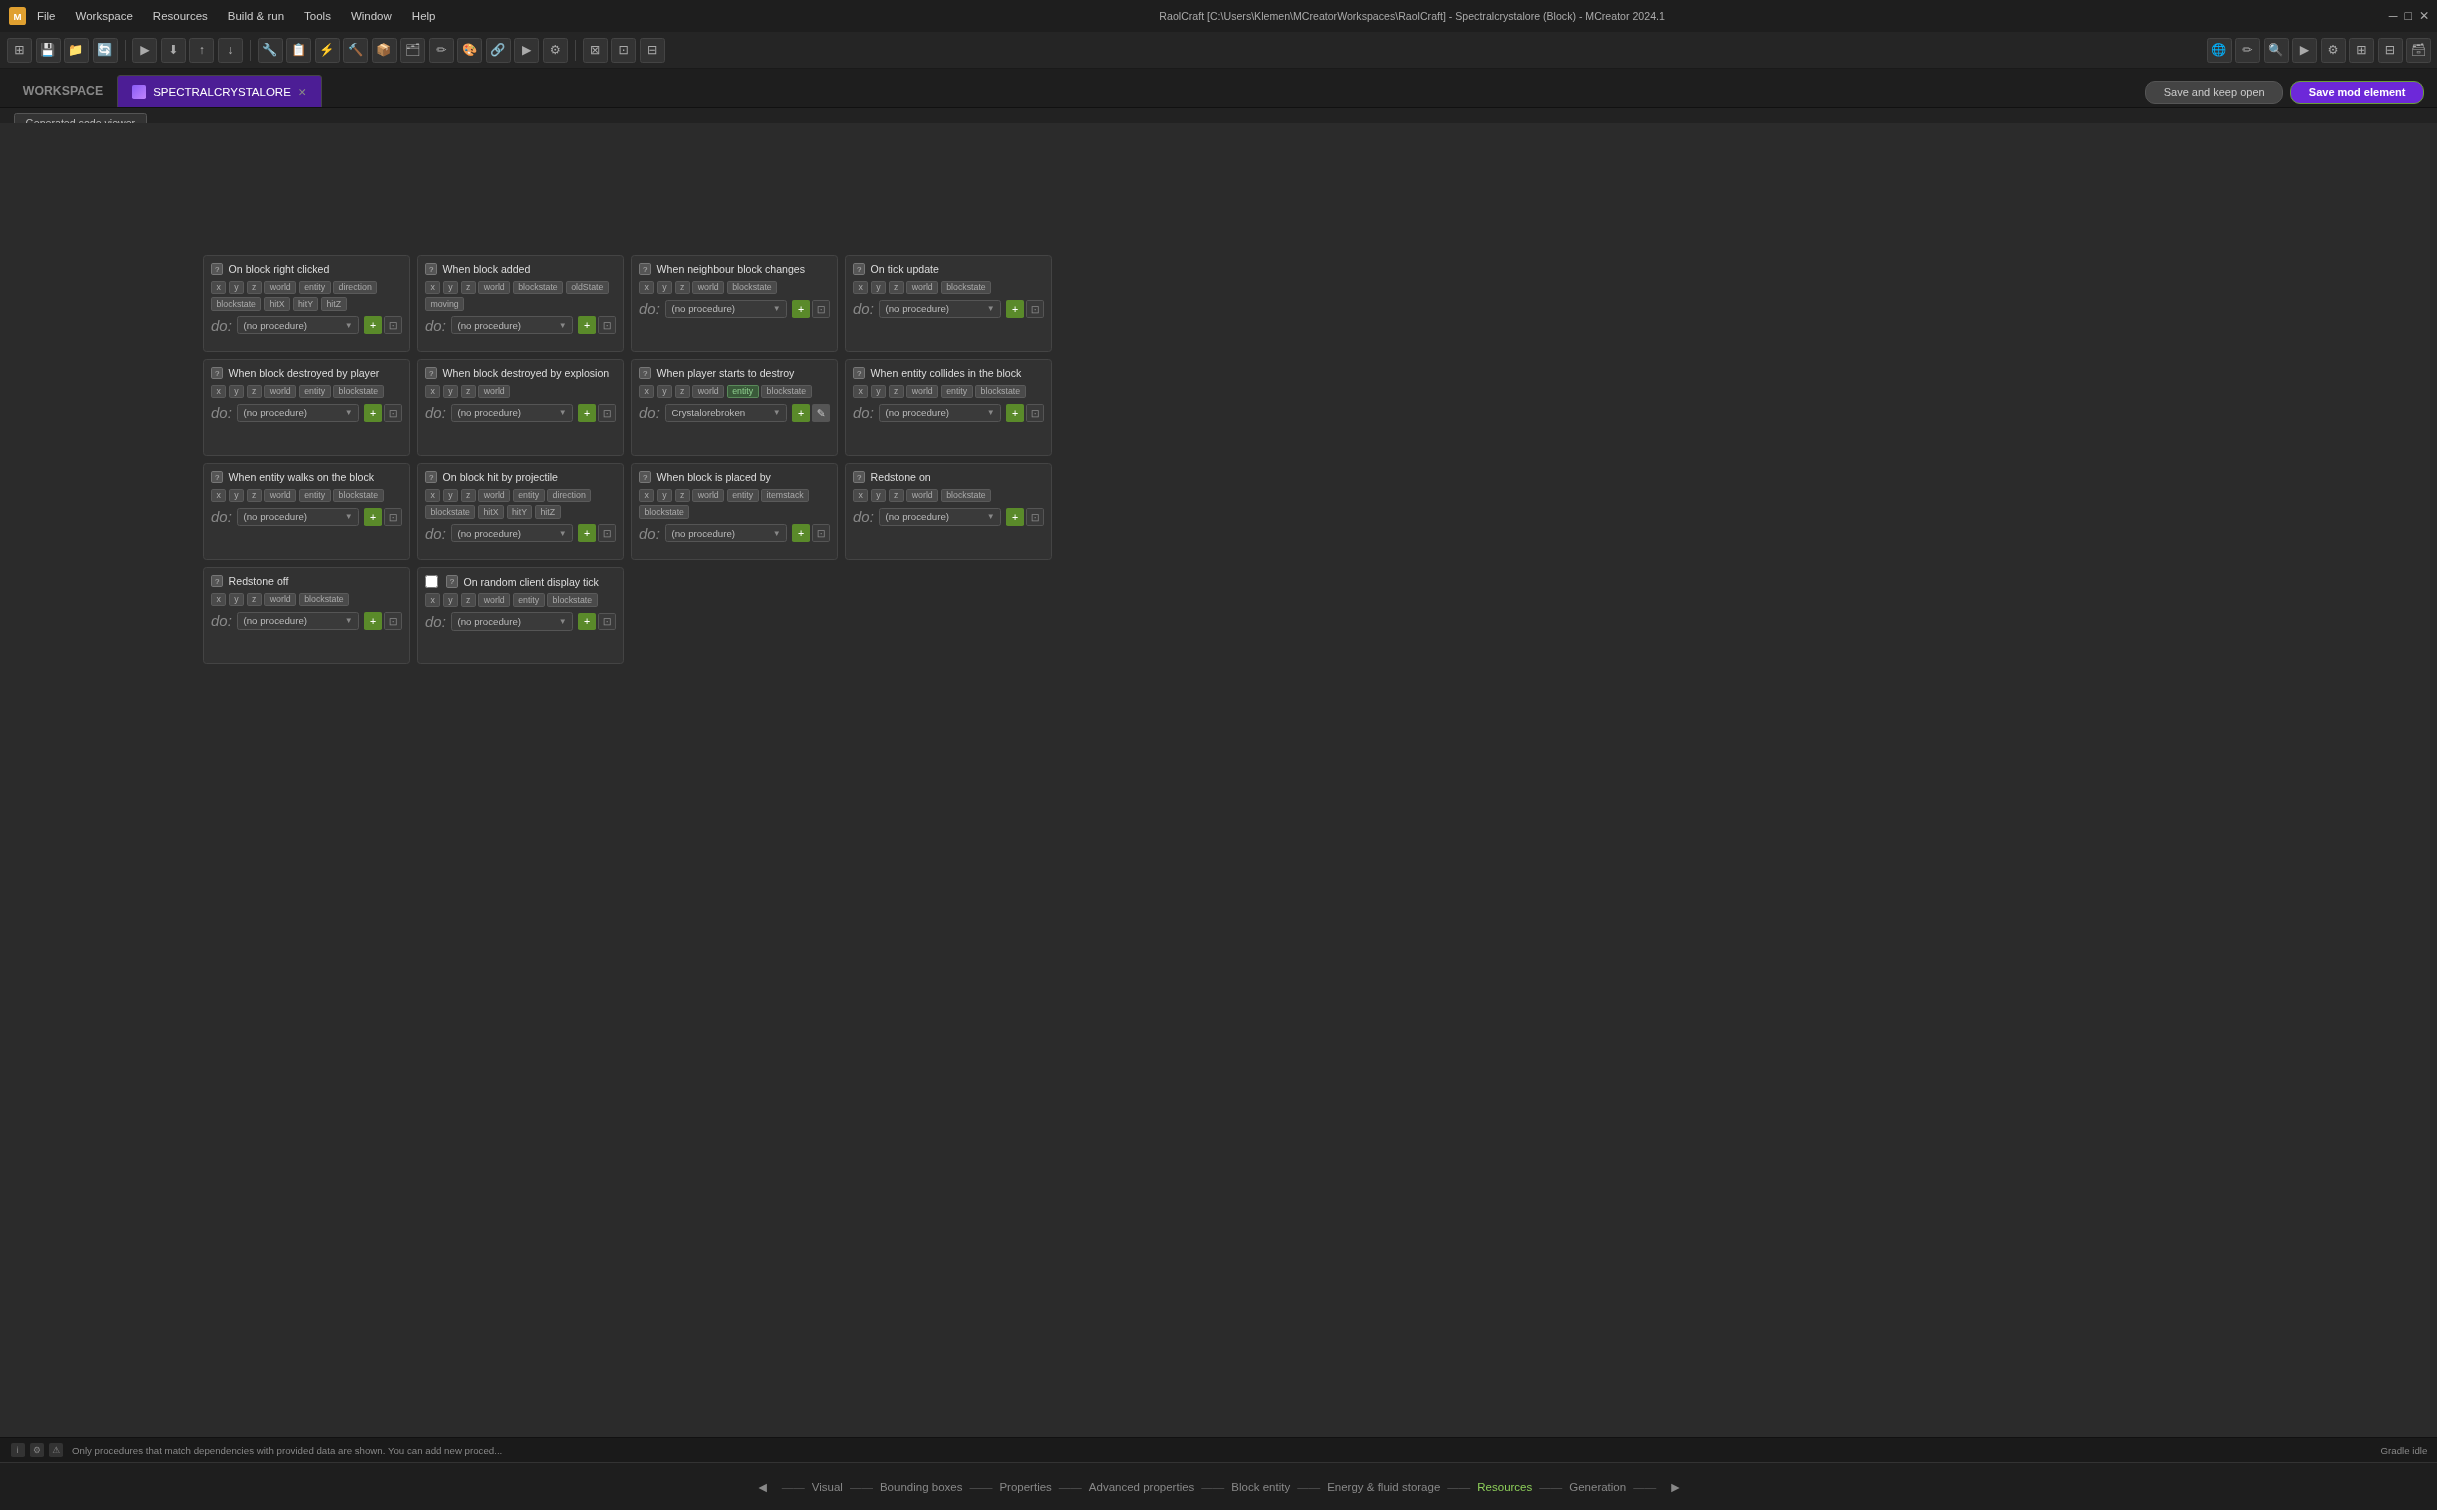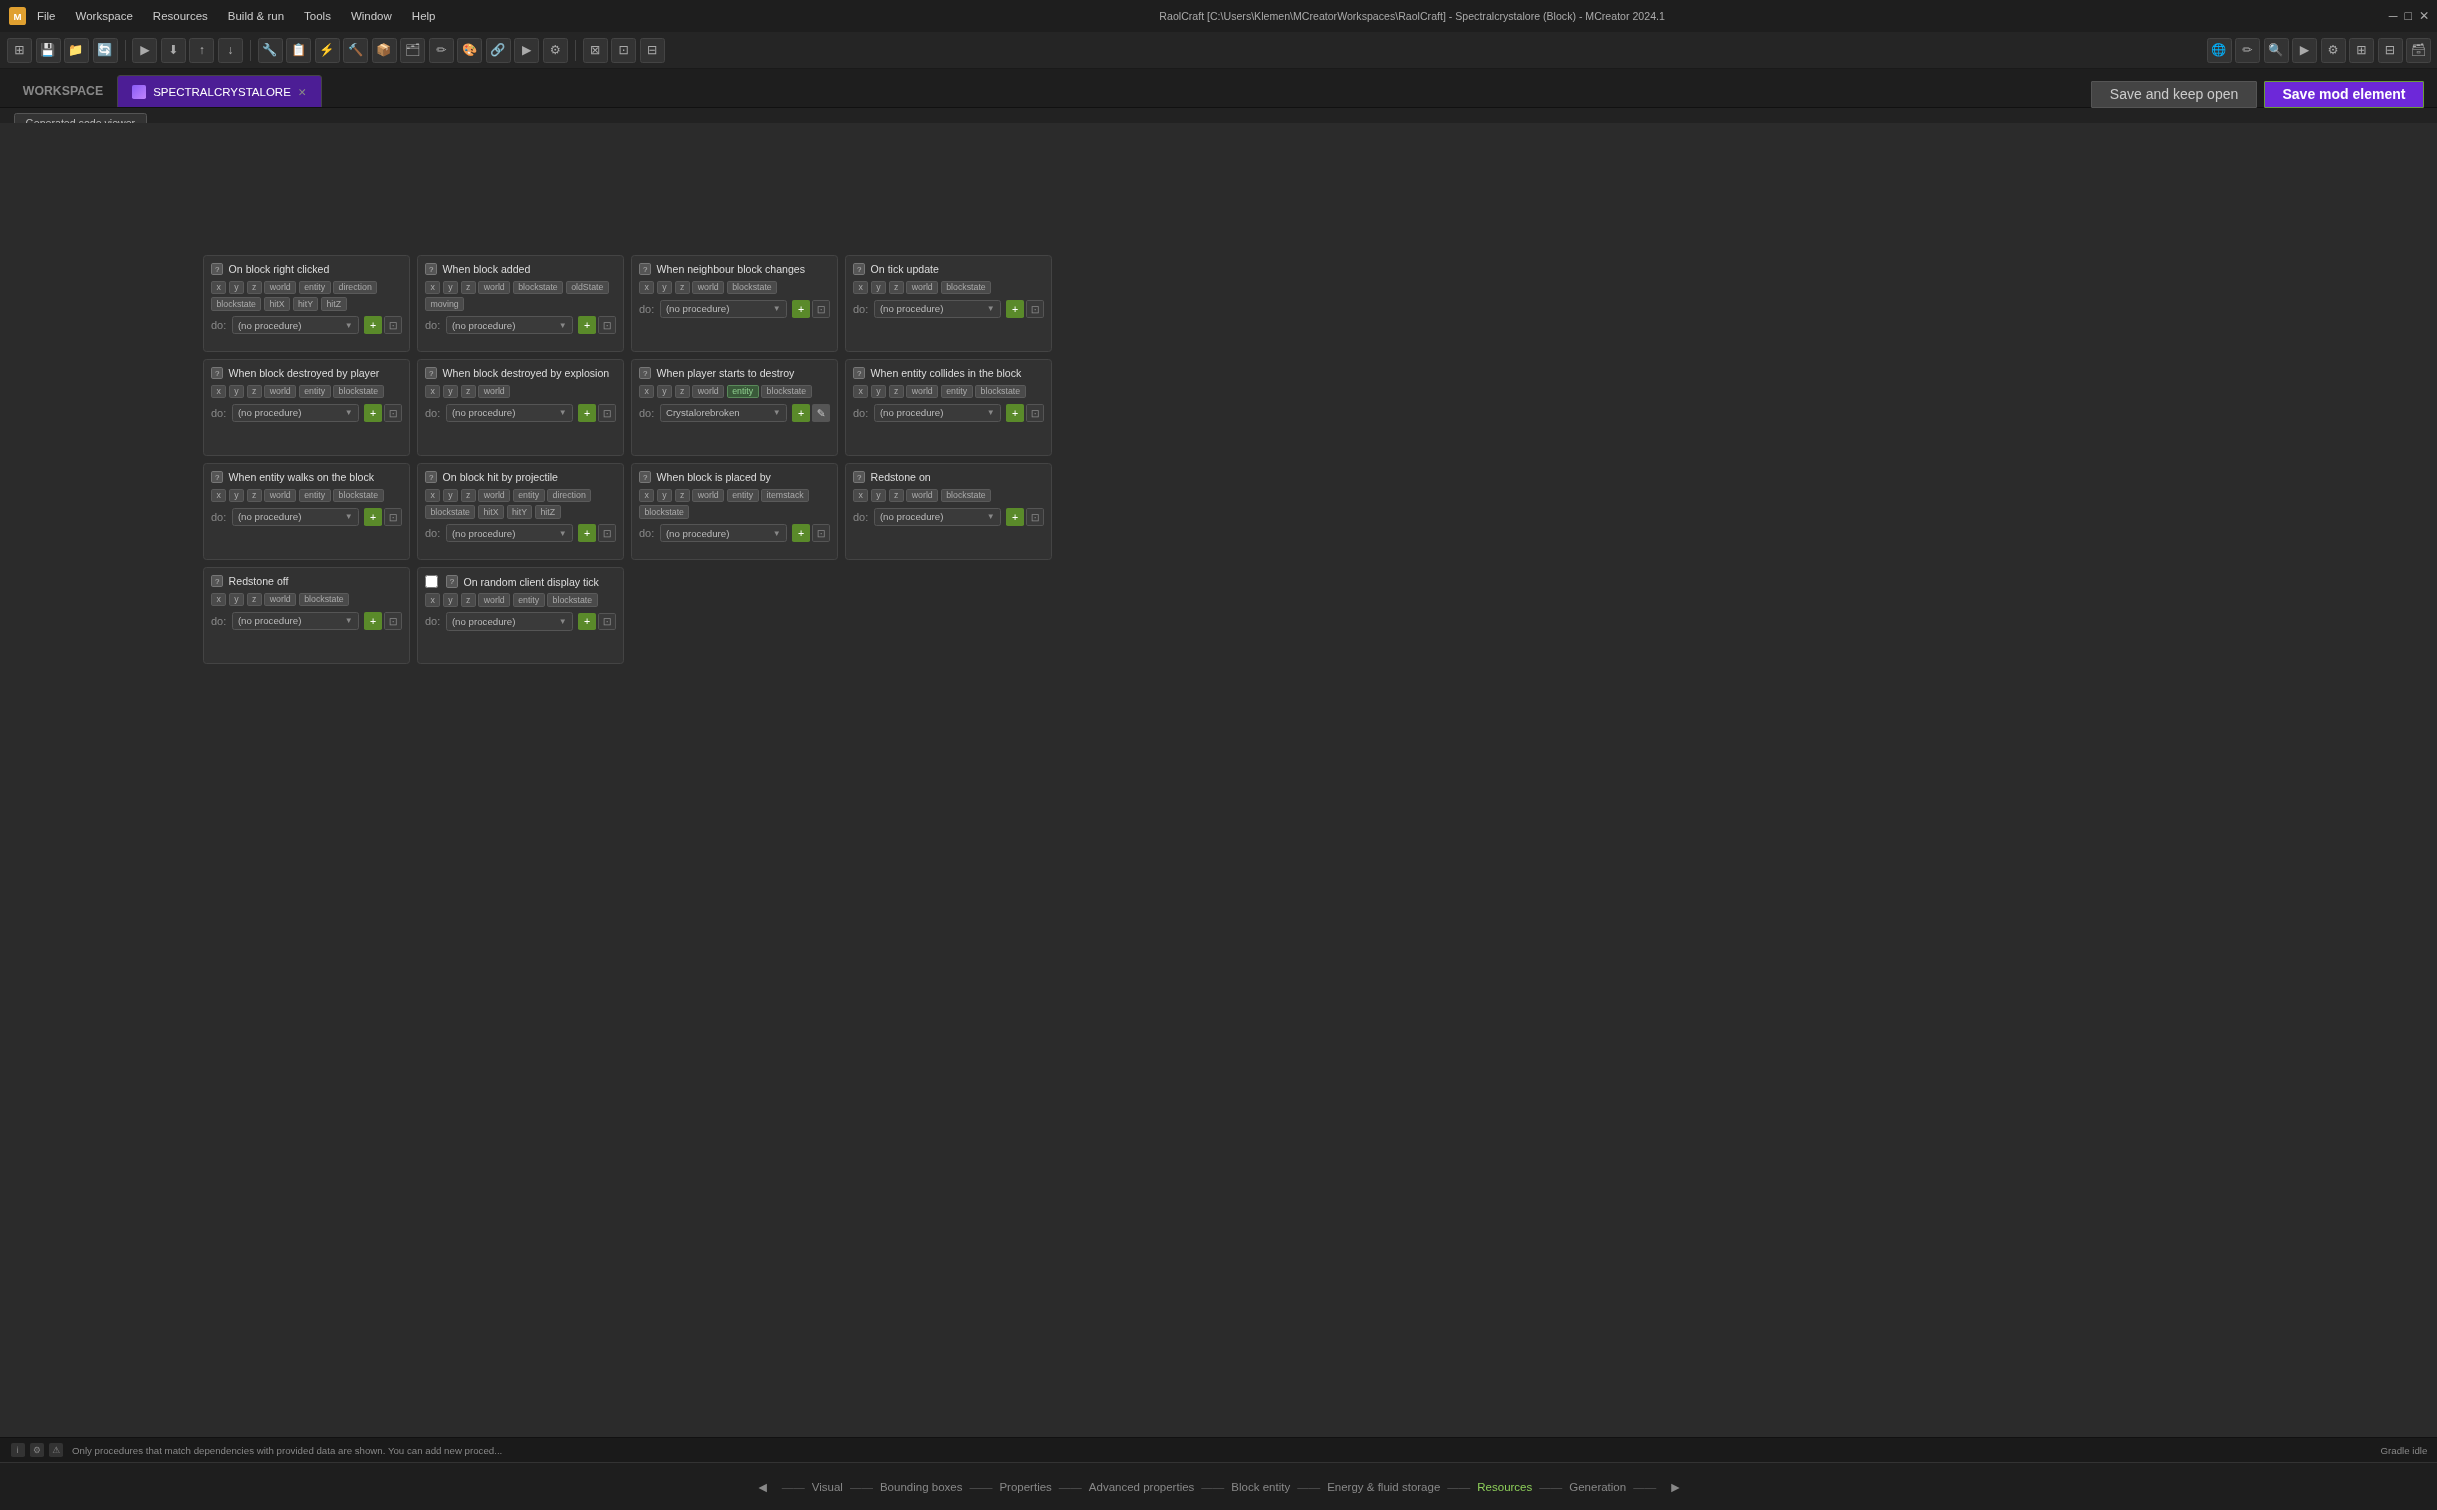--- a/index.html
+++ b/index.html
@@ -149,23 +149,23 @@
     #save-buttons {
       position: absolute;
       top: 81px;
       right: 14px;
       display: flex;
       gap: 7px;
     }
     .save-btn {
       background: #444;
       border: 0.9px solid #555;
-      border-radius: 1px;
+      border-radius: 10px;
       color: #ccc;
-      font-size: 14px;
+      font-size: 11px;
       padding: 4.4px 17.6px;
       cursor: pointer;
     }
     .save-btn.primary {
       background: #6d28d9;
       border-color: #6a9e38;
       color: #fff;
       font-weight: bold;
     }
 
@@ -235,21 +235,22 @@
       color: #8ecf8e;
     }
     .do-row {
       display: flex;
       align-items: center;
       gap: 5.3px;
       margin-top: 5.3px;
     }
     .do-label {
       color: #888;
-      font-size: 11px;
+      font-size: 15px;
+      font-style: italic;
     }
     .do-select {
       flex: 1;
       background: #3a3a3a;
       border: 0.9px solid #555;
       border-radius: 2.6px;
       color: #bbb;
       font-size: 9.7px;
       padding: 2.6px 5.3px;
       display: flex;

